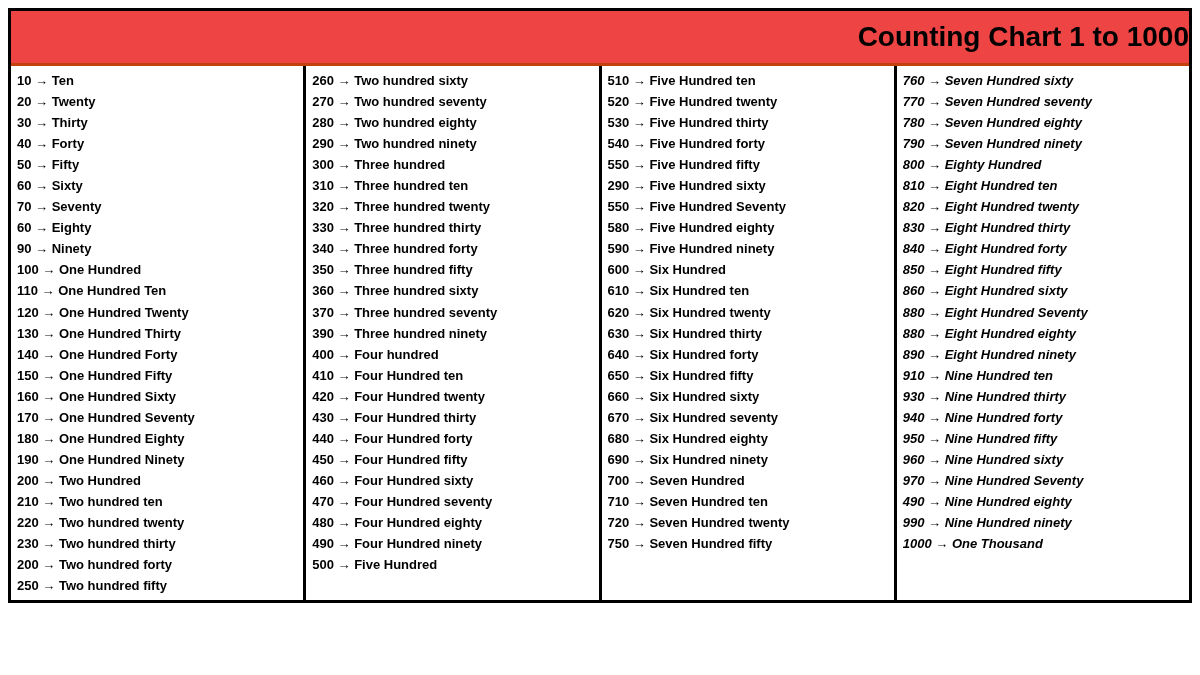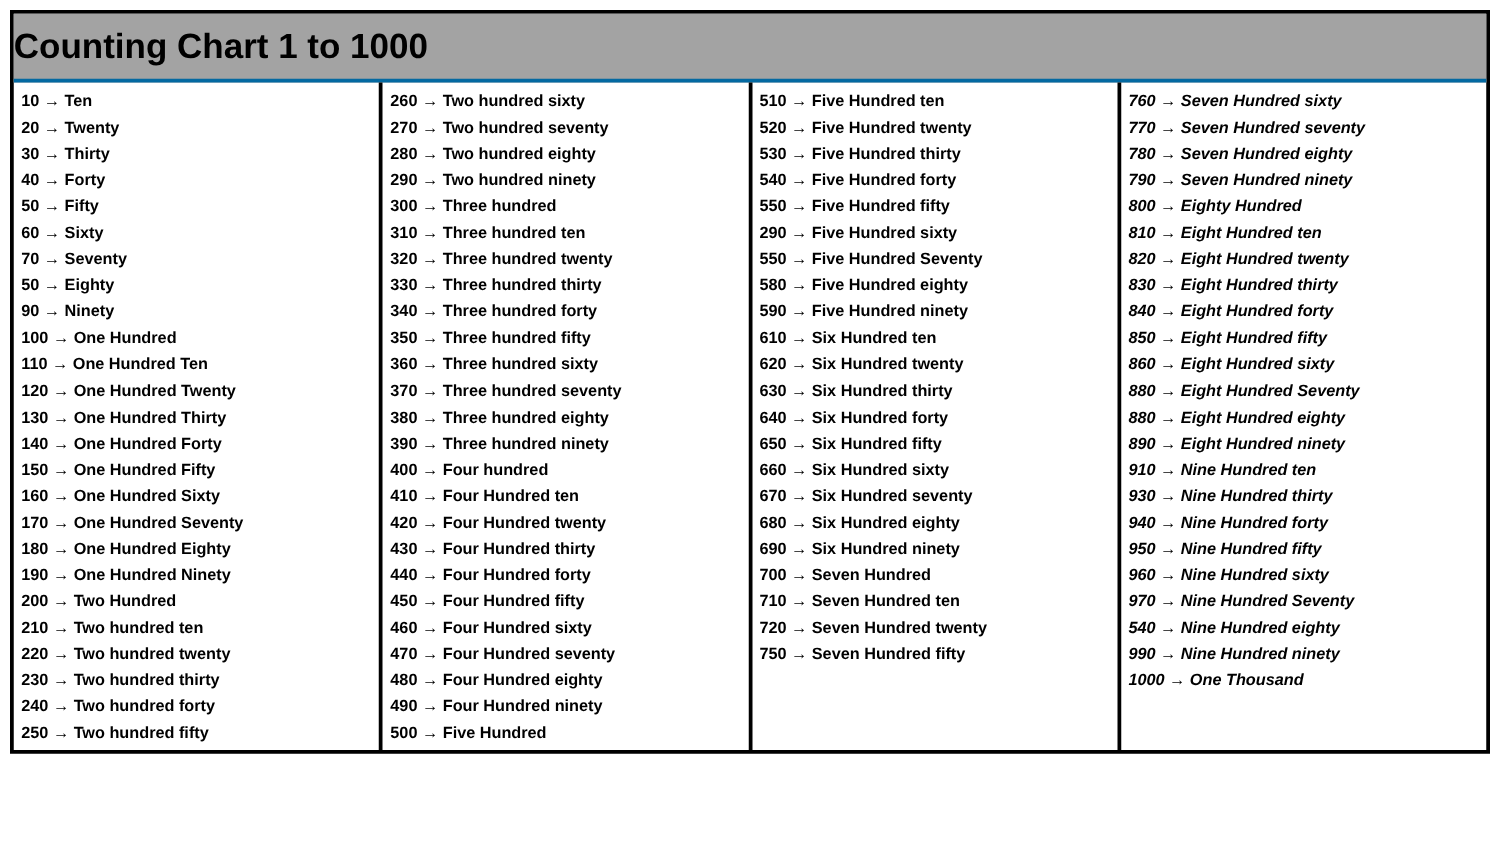--- a/index.html
+++ b/index.html
@@ -7,23 +7,23 @@
       background: #fff;
       font-family: Arial, sans-serif;
       width: 1200px;
       min-height: 675px;
     }
     .outer {
       border: 3px solid #000;
       margin: 8px;
     }
     .title-bar {
-      background: #a3a3a3;
-      border-bottom: 3px solid #0369a1;
-      text-align: left;
+      background: #ef4444;
+      border-bottom: 3px solid #c2410c;
+      text-align: right;
       padding: 10px 0;
     }
     .title-bar h1 {
       font-size: 28px;
       font-weight: 900;
       color: #000;
       font-family: Arial, sans-serif;
     }
     .columns {
       display: flex;
@@ -55,53 +55,52 @@
   </div>
   <div class="columns" id="columns-container">
   <div class="col">
         <p class="entry">10 → Ten</p>
         <p class="entry">20 → Twenty</p>
         <p class="entry">30 → Thirty</p>
         <p class="entry">40 → Forty</p>
         <p class="entry">50 → Fifty</p>
         <p class="entry">60 → Sixty</p>
         <p class="entry">70 → Seventy</p>
-        <p class="entry">50 → Eighty</p>
+        <p class="entry">60 → Eighty</p>
         <p class="entry">90 → Ninety</p>
         <p class="entry">100 → One Hundred</p>
         <p class="entry">110 → One Hundred Ten</p>
         <p class="entry">120 → One Hundred Twenty</p>
         <p class="entry">130 → One Hundred Thirty</p>
         <p class="entry">140 → One Hundred Forty</p>
         <p class="entry">150 → One Hundred Fifty</p>
         <p class="entry">160 → One Hundred Sixty</p>
         <p class="entry">170 → One Hundred Seventy</p>
         <p class="entry">180 → One Hundred Eighty</p>
         <p class="entry">190 → One Hundred Ninety</p>
         <p class="entry">200 → Two Hundred</p>
         <p class="entry">210 → Two hundred ten</p>
         <p class="entry">220 → Two hundred twenty</p>
         <p class="entry">230 → Two hundred thirty</p>
-        <p class="entry">240 → Two hundred forty</p>
+        <p class="entry">200 → Two hundred forty</p>
         <p class="entry">250 → Two hundred fifty</p>
       </div>
       <div class="col">
         <p class="entry">260 → Two hundred sixty</p>
         <p class="entry">270 → Two hundred seventy</p>
         <p class="entry">280 → Two hundred eighty</p>
         <p class="entry">290 → Two hundred ninety</p>
         <p class="entry">300 → Three hundred</p>
         <p class="entry">310 → Three hundred ten</p>
         <p class="entry">320 → Three hundred twenty</p>
         <p class="entry">330 → Three hundred thirty</p>
         <p class="entry">340 → Three hundred forty</p>
         <p class="entry">350 → Three hundred fifty</p>
         <p class="entry">360 → Three hundred sixty</p>
         <p class="entry">370 → Three hundred seventy</p>
-        <p class="entry">380 → Three hundred eighty</p>
         <p class="entry">390 → Three hundred ninety</p>
         <p class="entry">400 → Four hundred</p>
         <p class="entry">410 → Four Hundred ten</p>
         <p class="entry">420 → Four Hundred twenty</p>
         <p class="entry">430 → Four Hundred thirty</p>
         <p class="entry">440 → Four Hundred forty</p>
         <p class="entry">450 → Four Hundred fifty</p>
         <p class="entry">460 → Four Hundred sixty</p>
         <p class="entry">470 → Four Hundred seventy</p>
         <p class="entry">480 → Four Hundred eighty</p>
@@ -111,20 +110,21 @@
       <div class="col">
         <p class="entry">510 → Five Hundred ten</p>
         <p class="entry">520 → Five Hundred twenty</p>
         <p class="entry">530 → Five Hundred thirty</p>
         <p class="entry">540 → Five Hundred forty</p>
         <p class="entry">550 → Five Hundred fifty</p>
         <p class="entry">290 → Five Hundred sixty</p>
         <p class="entry">550 → Five Hundred Seventy</p>
         <p class="entry">580 → Five Hundred eighty</p>
         <p class="entry">590 → Five Hundred ninety</p>
+        <p class="entry">600 → Six Hundred</p>
         <p class="entry">610 → Six Hundred ten</p>
         <p class="entry">620 → Six Hundred twenty</p>
         <p class="entry">630 → Six Hundred thirty</p>
         <p class="entry">640 → Six Hundred forty</p>
         <p class="entry">650 → Six Hundred fifty</p>
         <p class="entry">660 → Six Hundred sixty</p>
         <p class="entry">670 → Six Hundred seventy</p>
         <p class="entry">680 → Six Hundred eighty</p>
         <p class="entry">690 → Six Hundred ninety</p>
         <p class="entry">700 → Seven Hundred</p>
@@ -146,18 +146,18 @@
         <p class="entry">860 → Eight Hundred sixty</p>
         <p class="entry">880 → Eight Hundred Seventy</p>
         <p class="entry">880 → Eight Hundred eighty</p>
         <p class="entry">890 → Eight Hundred ninety</p>
         <p class="entry">910 → Nine Hundred ten</p>
         <p class="entry">930 → Nine Hundred thirty</p>
         <p class="entry">940 → Nine Hundred forty</p>
         <p class="entry">950 → Nine Hundred fifty</p>
         <p class="entry">960 → Nine Hundred sixty</p>
         <p class="entry">970 → Nine Hundred Seventy</p>
-        <p class="entry">540 → Nine Hundred eighty</p>
+        <p class="entry">490 → Nine Hundred eighty</p>
         <p class="entry">990 → Nine Hundred ninety</p>
         <p class="entry">1000 → One Thousand</p>
       </div>
     </div>
 </div>
 
 </body></html>

